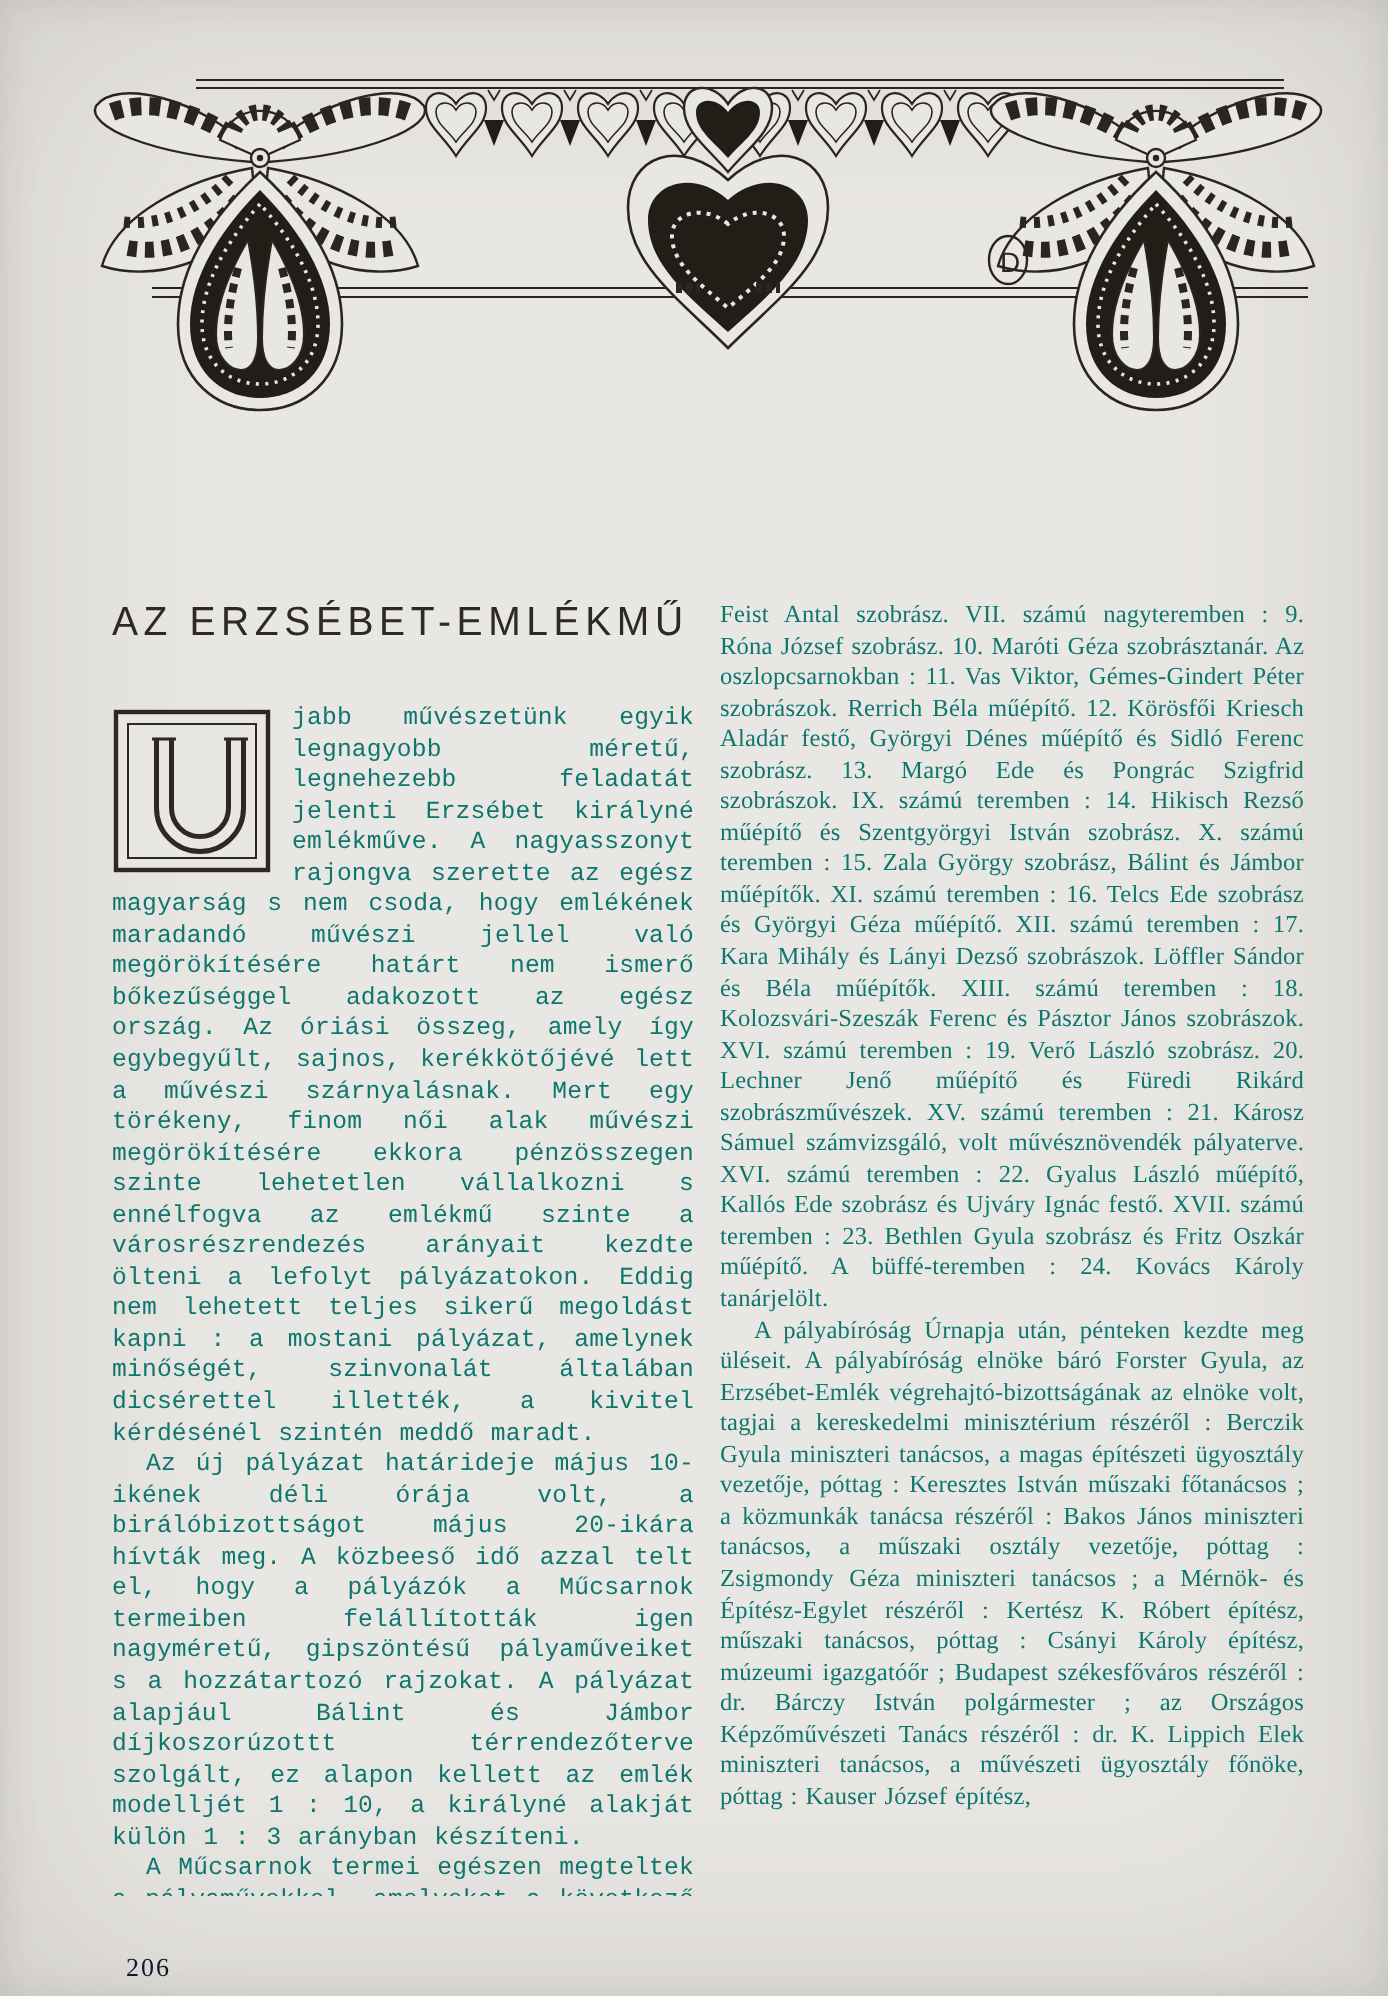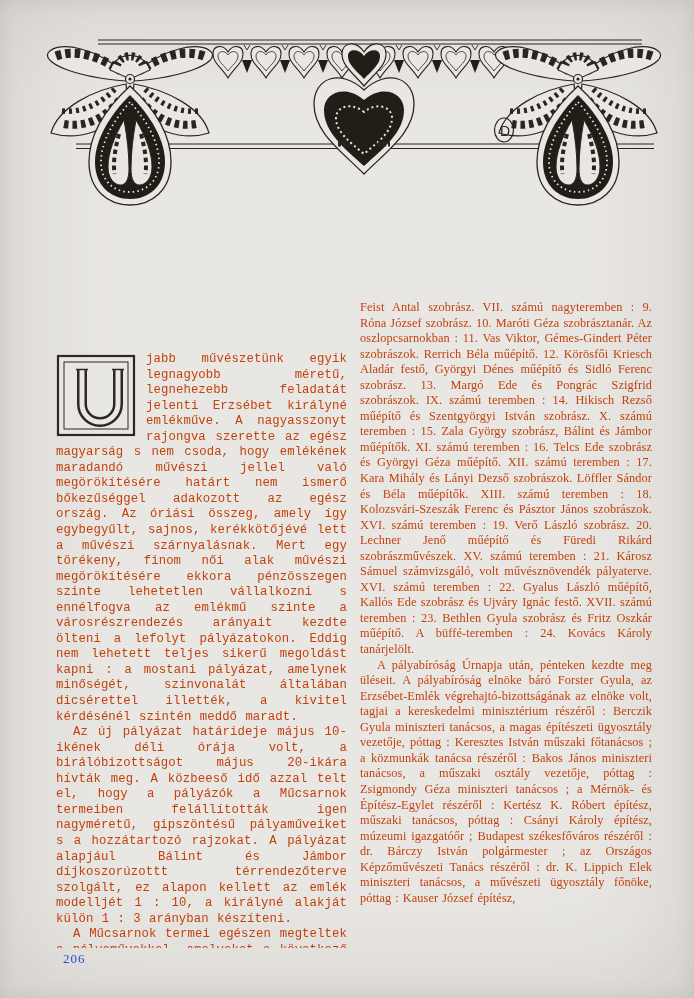--- a/index.html
+++ b/index.html
@@ -13,32 +13,32 @@
   .ornament{position:absolute;left:42px;top:34px;width:624px;height:177px;}
   .title{
     position:absolute;left:56px;top:300px;margin:0;
     font-family:"Liberation Sans",sans-serif;
     font-size:19.5px;font-weight:500;letter-spacing:2.8px;color:#2d2a25;
     transform:scaleY(1.04);transform-origin:left top;white-space:nowrap;
   }
   .col{position:absolute;text-align:justify;overflow:hidden;}
   .col p{
     margin:0;font-size:12.3px;line-height:15.55px;
-    letter-spacing:.1px;word-spacing:.8px;color:#c2410c;
+    letter-spacing:.1px;word-spacing:.8px;color:#0f766e;
   }
   .col p.indent{text-indent:17px;}
   .col-left{left:56px;top:352px;width:291px;height:596px;font-family:Liberation Mono, monospace;}
   .col-right{left:360px;top:300px;width:292px;height:650px;}
   .dropcap{
     float:left;width:80px;height:84px;margin:2px 10px 2px 0;
   }
   .dropcap svg{display:block;width:80px;height:84px;}
   .pagenum{
-    position:absolute;left:63px;top:951px;
-    font-size:13px;letter-spacing:1px;color:#1d4ed8;
+    position:absolute;left:63px;top:976px;
+    font-size:13px;letter-spacing:1px;color:#0f172a;
   }
 </style>
 </head>
 <body>
 
 <div class="page">
 
   <svg class="ornament" viewBox="0 0 624 177" aria-hidden="true">
     <defs>
       <g id="bandheart">
@@ -125,20 +125,21 @@
       <path d="M296 110 h12" fill="none" stroke-width="5" stroke-dasharray="3 2"></path>
       <path d="M336 110 h12" fill="none" stroke-width="5" stroke-dasharray="3 2"></path>
     </g>
 
     <g>
       <ellipse cx="462" cy="96" rx="9.5" ry="12" fill="none" stroke="#2a261f" stroke-width="1.2"></ellipse>
       <text x="458" y="102" font-family="Liberation Sans, sans-serif" font-size="14" fill="#2a261f">D</text>
     </g>
   </svg>
 
+  <h1 class="title">AZ ERZSÉBET-EMLÉKMŰ</h1>
 
   <div class="col col-left">
     <p>
       <span class="dropcap">
         <svg viewBox="0 0 80 84" aria-hidden="true">
           <rect x="2" y="2" width="76" height="79" fill="#e9e7e3" stroke="#2d2922" stroke-width="2.2"></rect>
           <rect x="8" y="8" width="64" height="67" fill="none" stroke="#2d2922" stroke-width="1"></rect>
           <path d="M26 16 V50 a18 18 0 0 0 36 0 V16" fill="none" stroke="#2d2922" stroke-width="10" stroke-linecap="butt"></path>
           <path d="M26 16 V50 a18 18 0 0 0 36 0 V16" fill="none" stroke="#e9e7e3" stroke-width="5"></path>
           <path d="M20 15.5 H32 M56 15.5 H68" stroke="#2d2922" stroke-width="1.6"></path>

